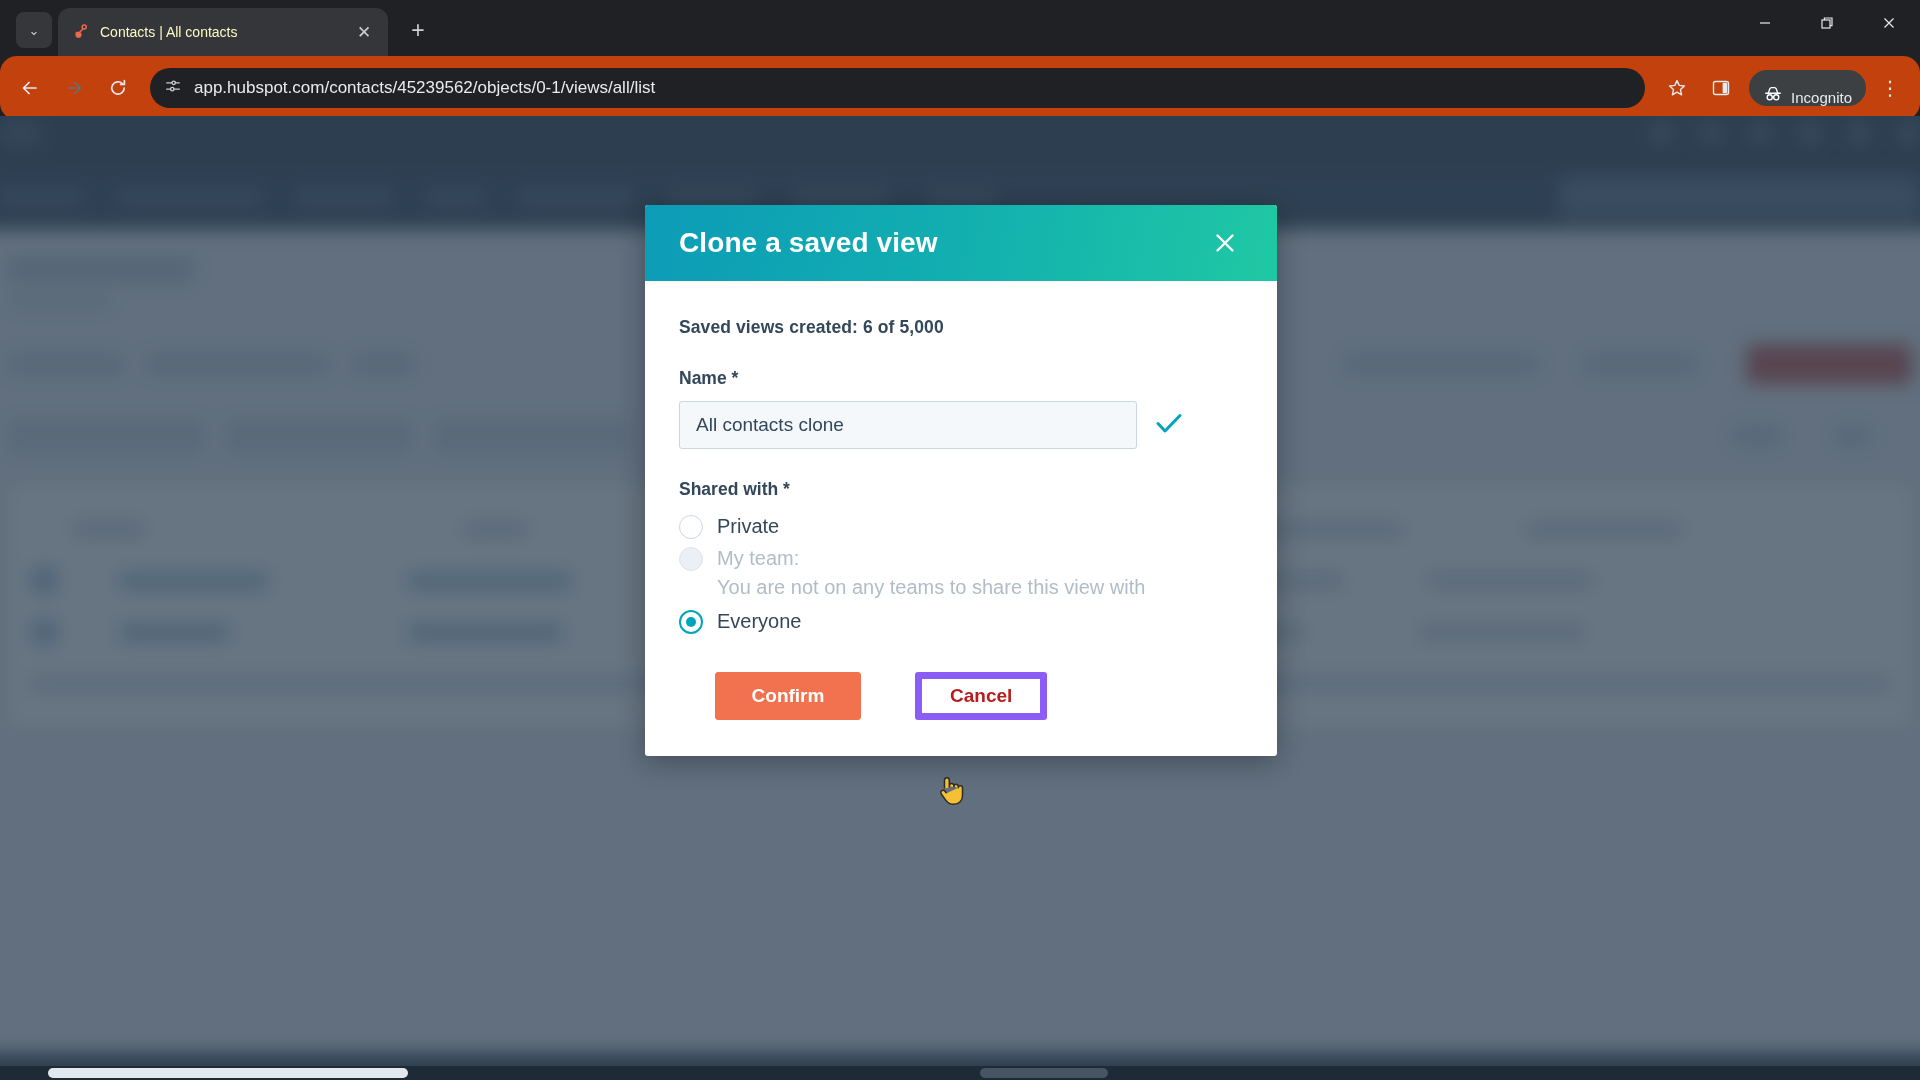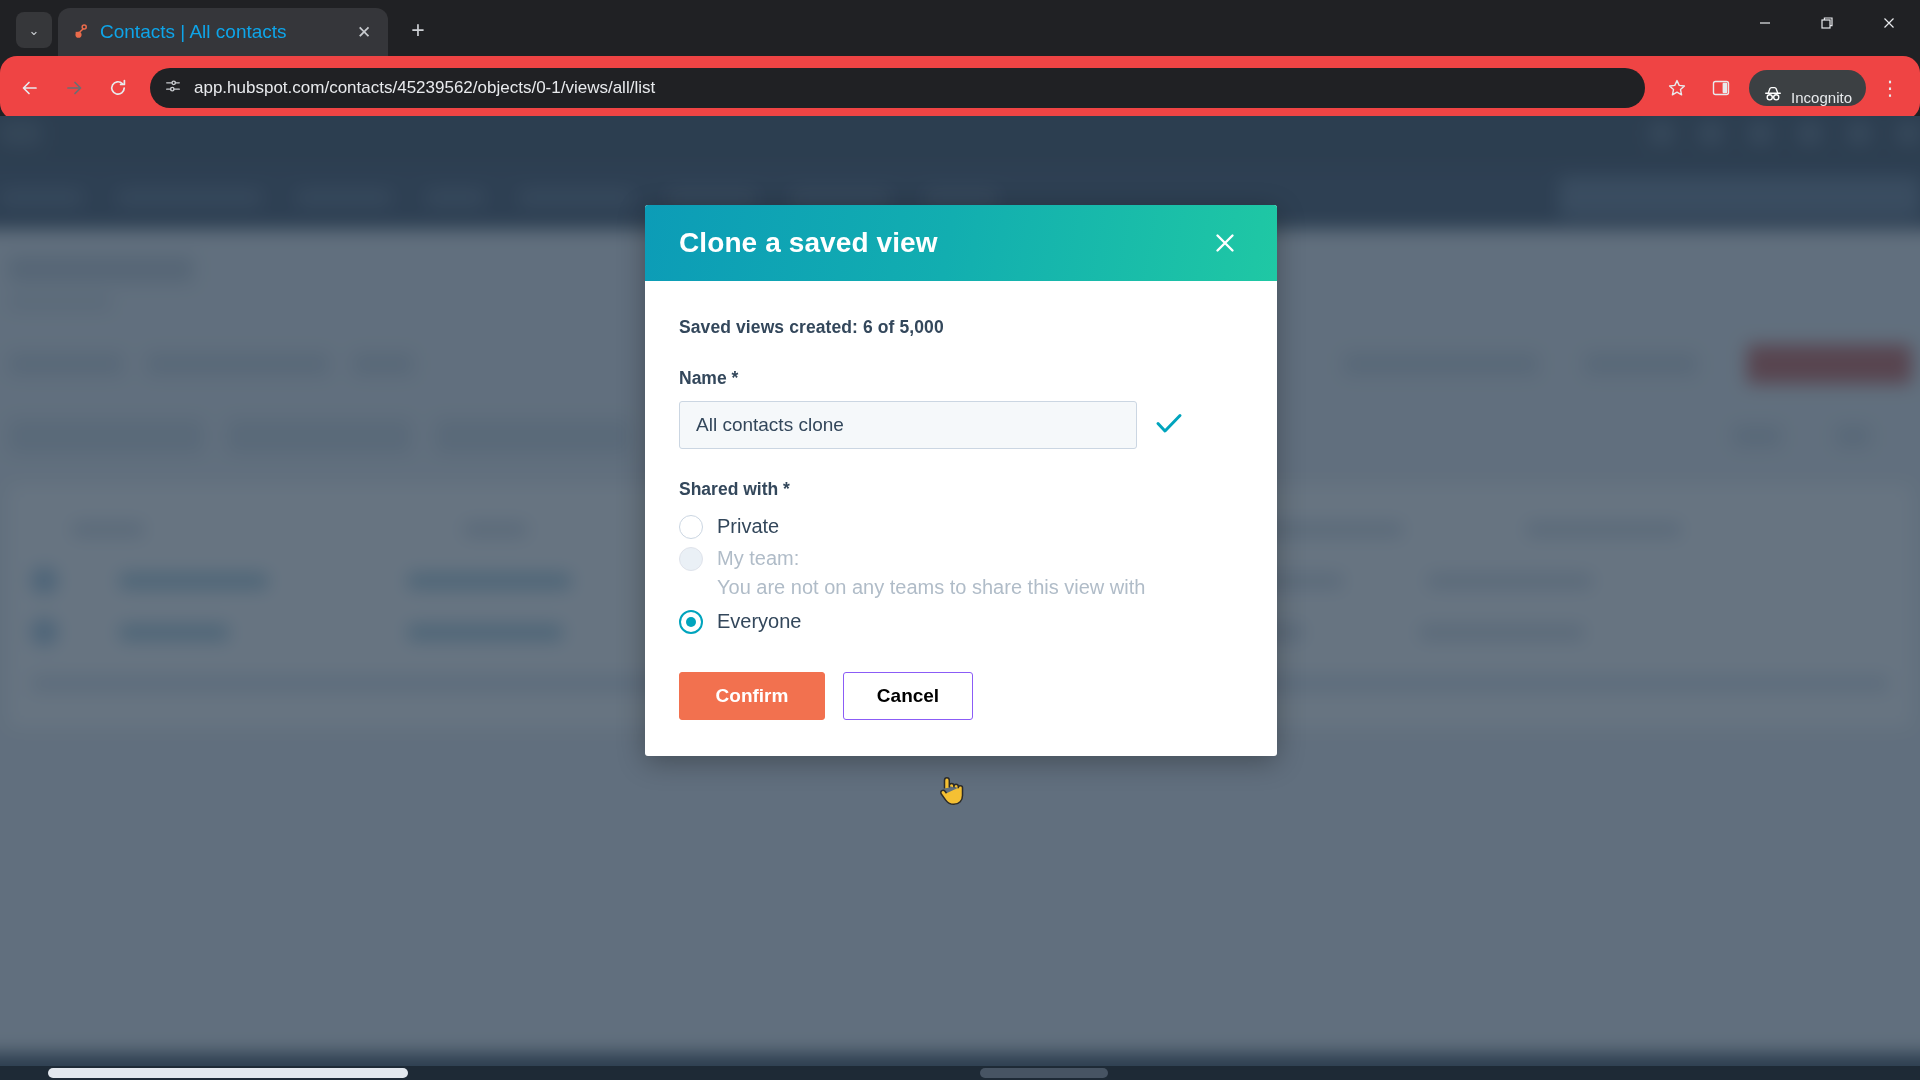--- a/index.html
+++ b/index.html
@@ -25,21 +25,21 @@
     color: #cdd0d4; font-size: 13px; flex: none;
   }
   .tab {
     height: 48px; width: 330px;
     background: #35363a; border-radius: 12px 12px 0 0;
     display: flex; align-items: center; padding: 0 12px;
     gap: 10px; position: relative; flex: none;
   }
   .tab-favicon { width: 20px; height: 20px; flex: none; display:flex; align-items:center; justify-content:center;}
   .tab-title {
-    color: #0ea5e9; font-size: 19px; white-space: nowrap;
+    color: #fef9c3; font-size: 14px; white-space: nowrap;
     overflow: hidden; text-overflow: ellipsis; flex: 1;
   }
   .tab-close {
     width: 24px; height: 24px; flex: none; color: #c8cbcf;
     display: flex; align-items: center; justify-content: center; font-size: 17px;
     border-radius: 50%;
   }
   .new-tab {
     width: 36px; height: 36px; margin: 0 0 8px 12px; flex:none;
     display: flex; align-items: center; justify-content: center;
@@ -48,21 +48,21 @@
   .win-controls {
     position: absolute; right: 0; top: 0; height: 46px;
     display: flex; align-items: center;
   }
   .win-btn {
     width: 62px; height: 46px; display: flex; align-items: center;
     justify-content: center; color: #e8eaed; font-size: 15px;
   }
 
   .toolbar {
-    height: 64px; background: #ef4444;
+    height: 64px; background: #c2410c;
     display: flex; align-items: center; padding: 0 10px; gap: 4px; border-radius: 17px;
   }
   .tb-icon {
     width: 40px; height: 40px; border-radius: 50%;
     display: flex; align-items: center; justify-content: center;
     color: #e8eaed; flex: none;
   }
   .tb-icon.disabled { color: #6c6e72; }
   .omnibox {
     flex: 1; height: 40px; background: #202124; border-radius: 20px;
@@ -183,24 +183,24 @@
   }
   .radio-text { font-size: 20px; color: #33475b; line-height: 1.42; }
   .radio-text.disabled { color: #b0bcc8; }
   .radio-row.multi { margin-bottom: 6px; }
   .radio-sub { display: block; }
 
   .modal-footer { padding: 32px 34px 36px 34px; display: flex; gap: 18px; }
   .btn {
     height: 48px; border-radius: 3px; font-size: 19px; font-weight: bold;
     display: flex; align-items: center; justify-content: center;
-    padding: 0 28px; cursor: default; font-family: "Liberation Sans", sans-serif;
+    padding: 0 28px; cursor: default; font-family: "Liberation Sans", sans-serif; margin-left: 36px;
   }
   .btn-primary { background: #f2714f; color: #fff; border: 1px solid #f2714f; min-width: 146px; }
-  .btn-secondary { background: #fff; color: #000000; border: 1px solid #8b5cf6; min-width: 130px; }
+  .btn-secondary { background: #fff; color: #b91c1c; border: 7px solid #8b5cf6; min-width: 130px; }
 
   .cursor {
     position: absolute; left: 935px; top: 775px;
     width: 30px; height: 34px; pointer-events: none;
   }
 </style>
 </head>
 <body>
 
 <div class="browser">

